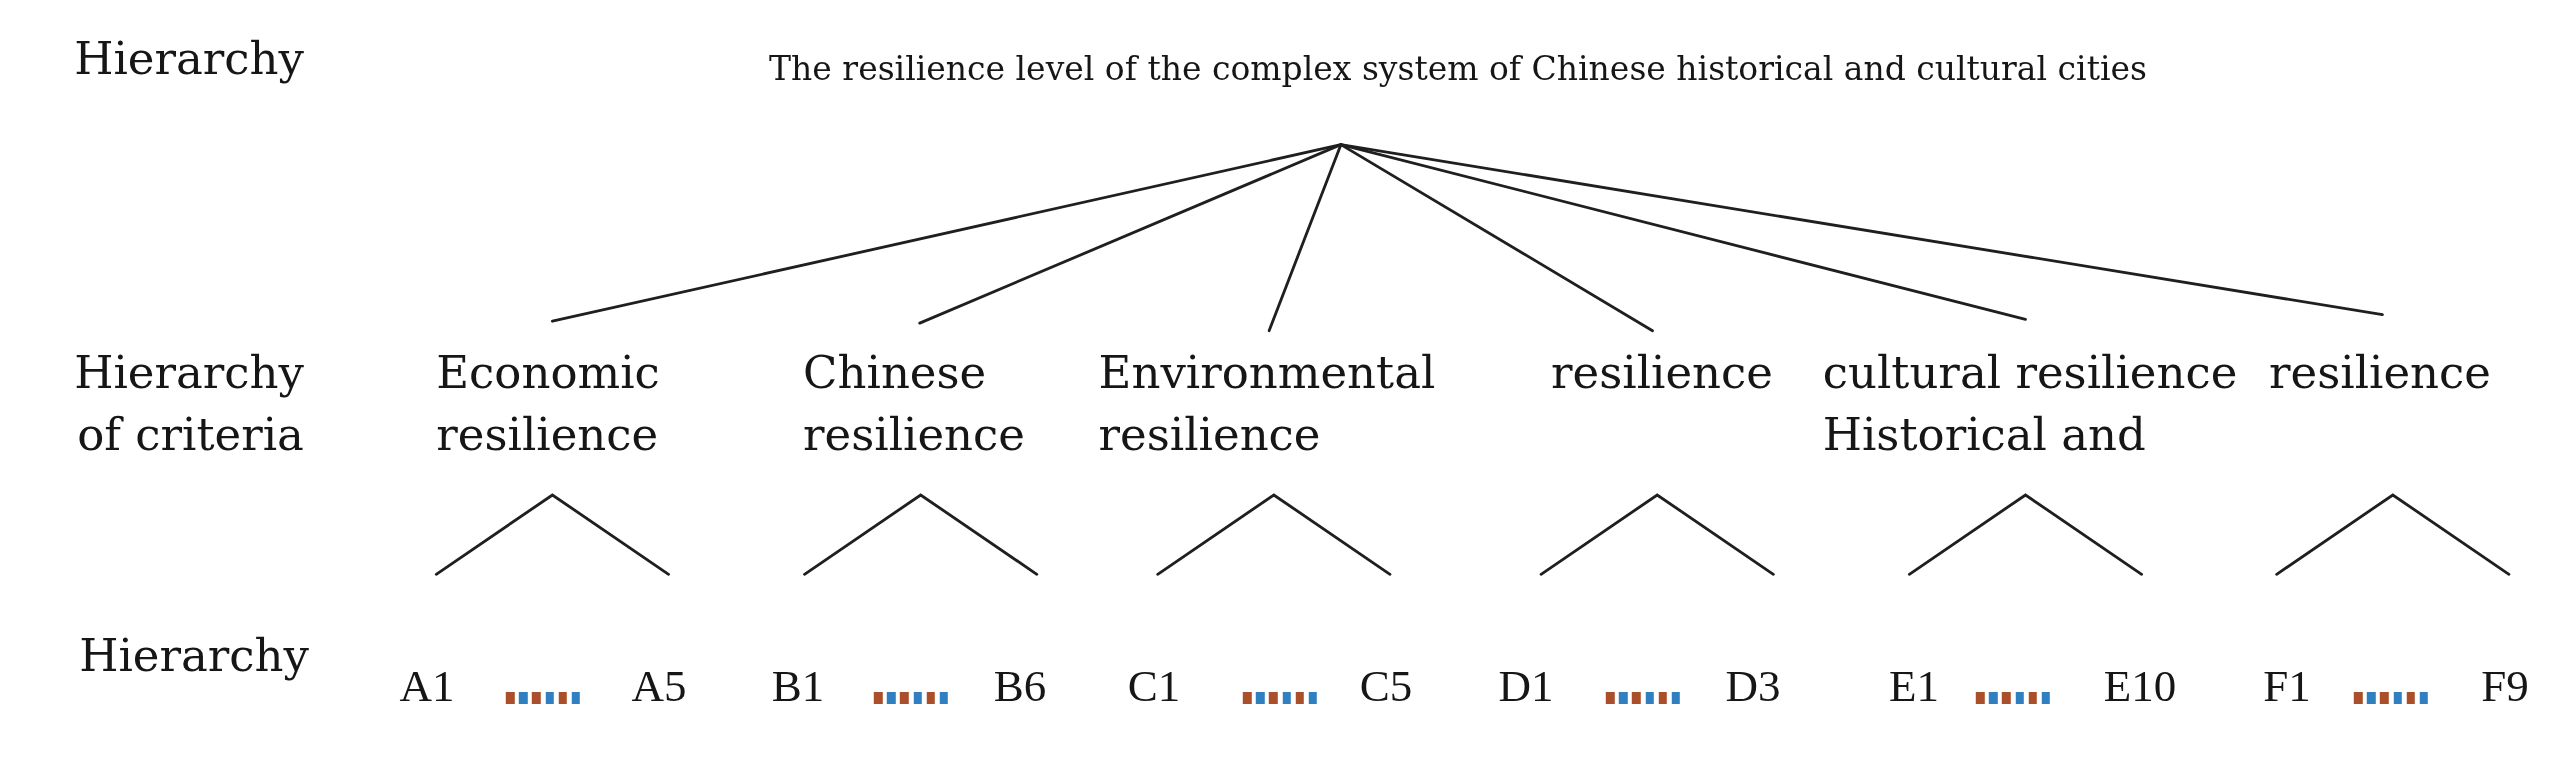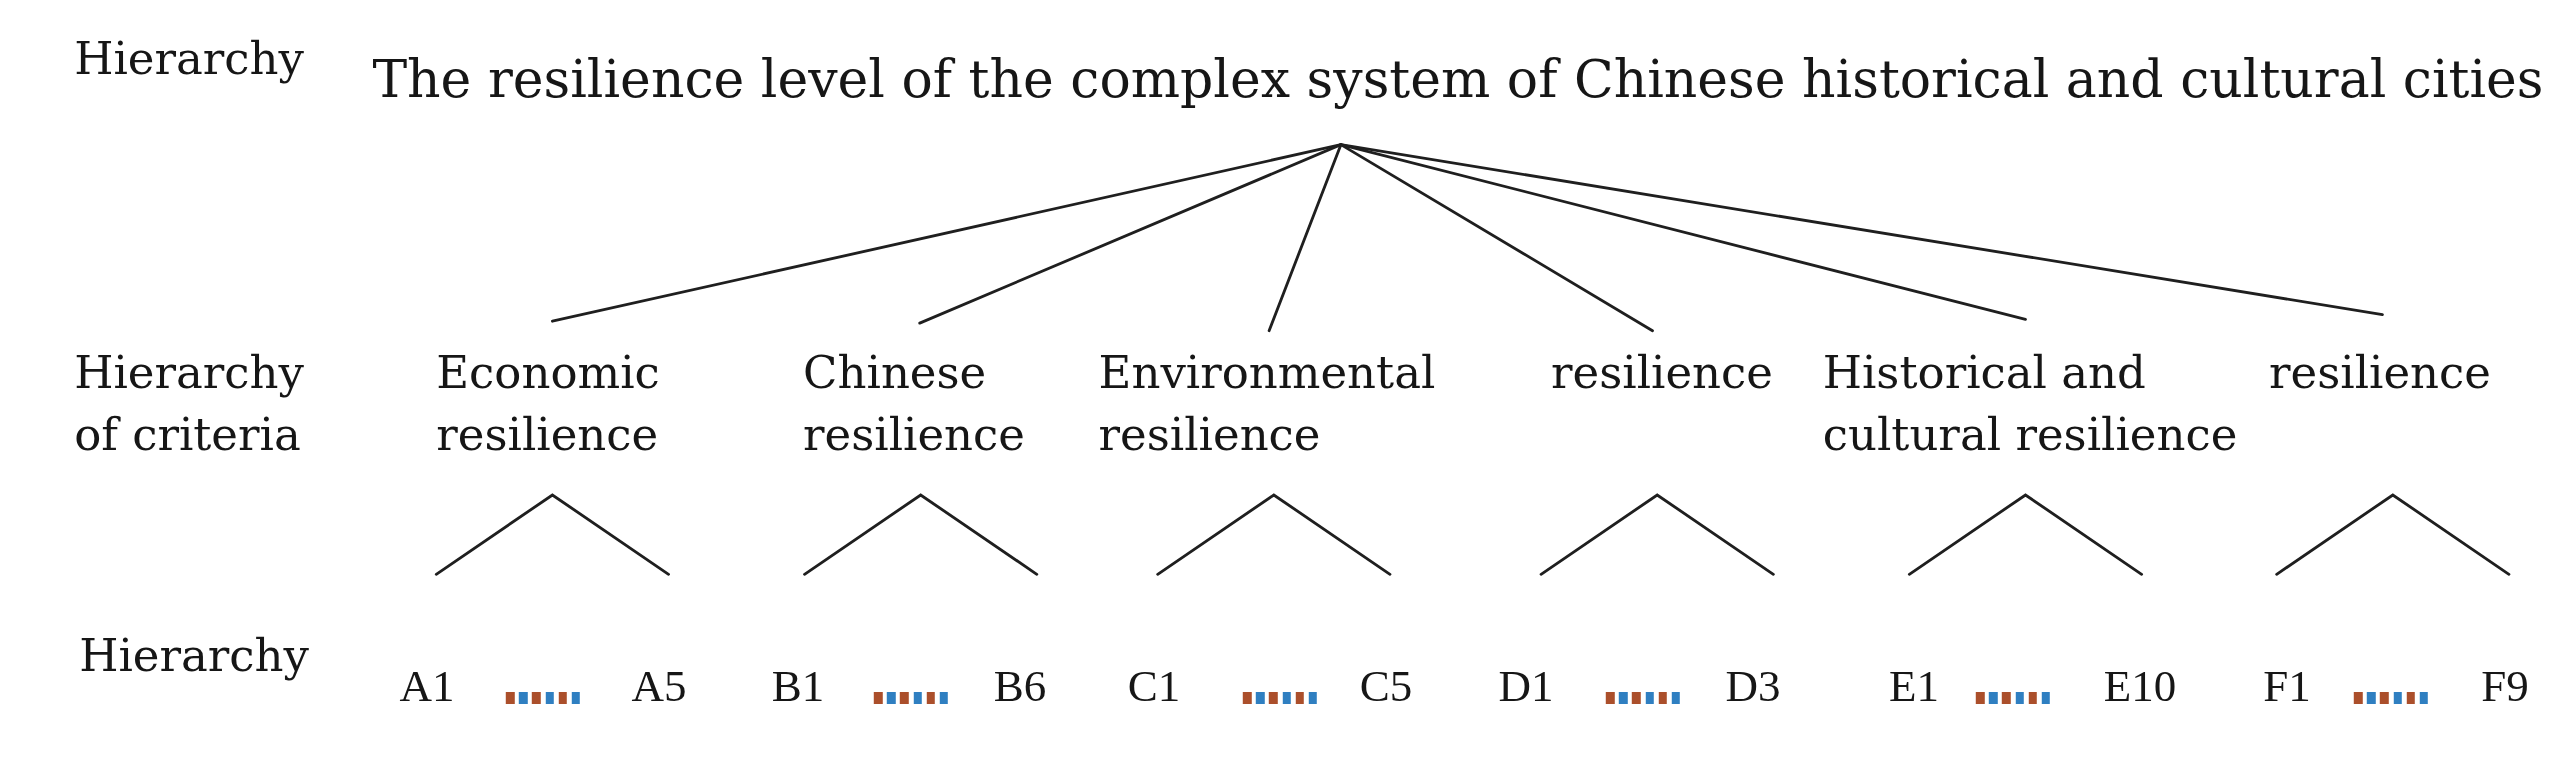--- a/index.html
+++ b/index.html
@@ -9,27 +9,27 @@
   html,body{margin:0;padding:0;background:var(--background);}
   .canvas{
     position:relative; width:2576px; height:769px; overflow:hidden;
     background:var(--background); color:var(--text);
     font-family:"DejaVu Serif","Liberation Serif",serif;
     font-size:45px;
   }
   .lines{position:absolute; left:0; top:0; color:var(--line);}
   .lines line,.lines polyline{stroke:currentColor; stroke-width:3; fill:none; stroke-linecap:round;}
   .rowlabel{
-    position:absolute; transform:translateX(-50%); text-align:left;
+    position:absolute; transform:translateX(-50%); text-align:right;
     line-height:62px; white-space:nowrap;
   }
   .rowlabel.sub{line-height:51px;}
   .title{
     position:absolute; top:49px; left:1458px; transform:translateX(-50%);
-    white-space:nowrap; font-size:52px;
+    white-space:nowrap; font-size:33px;
   }
   .criterion{
     position:absolute; top:342px; transform:translateX(-50%);
     text-align:left; line-height:62px; white-space:nowrap;
   }
   .subitem{
     position:absolute; top:665px; transform:translateX(-50%);
     line-height:43px; white-space:nowrap;font-family:Liberation Serif, serif;
   }
   .dots{
@@ -84,22 +84,22 @@
     <div>resilience</div>
   </div>
   <div class="criterion" style="left:1267px">
     <div>Environmental</div>
     <div>resilience</div>
   </div>
   <div class="criterion" style="left:1662px">
     <div>resilience</div>
   </div>
   <div class="criterion" style="left:2030px">
+    <div>cultural resilience</div>
     <div>Historical and</div>
-    <div>cultural resilience</div>
   </div>
   <div class="criterion" style="left:2380px">
     <div>resilience</div>
   </div>
 
   <span class="subitem" style="left:427px">A1</span>
   <span class="dots" style="left:543px">
       <i></i>
       <i></i>
       <i></i>

